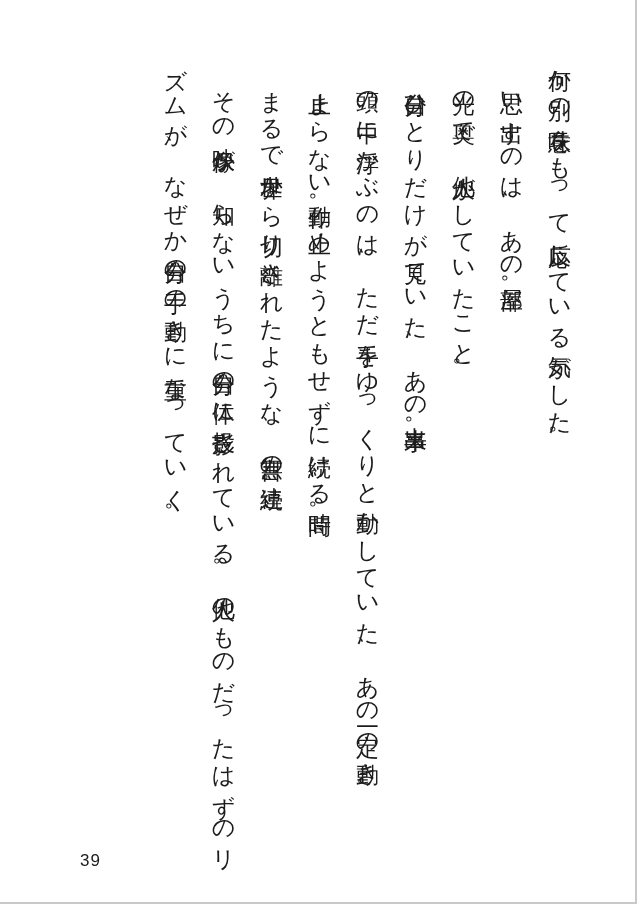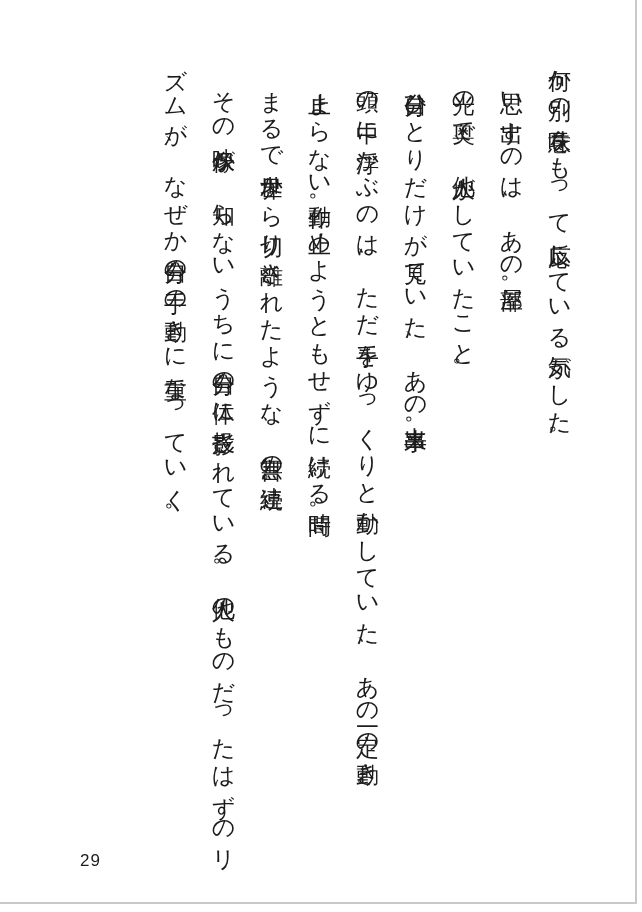--- a/index.html
+++ b/index.html
@@ -69,15 +69,15 @@
     <p class="para no-indent">何か別の意味をもって反応している気がした。</p>
     <p class="para">思い出すのは、あの部屋。</p>
     <p class="para">光の奥で、他人がしていたこと。</p>
     <p class="para">自分ひとりだけが見ていた、あの出来事。</p>
     <p class="para">頭の中に浮かぶのは、ただ手をゆっくりと動かしていた、あの一定の動き。</p>
     <p class="para">止まらない動作。止めようともせずに続ける時間。</p>
     <p class="para">まるで世界から切り離されたような、無言の連続。</p>
     <p class="para">その映像が、知らないうちに自分の体に投影されている。他人のものだったはずのリズムが、なぜか自分の手の動きに重なっていく。</p>
   </div>
 
-  <div class="page-number">29</div>
+  <div class="page-number">39</div>
 
 </div>
 
 </body></html>

